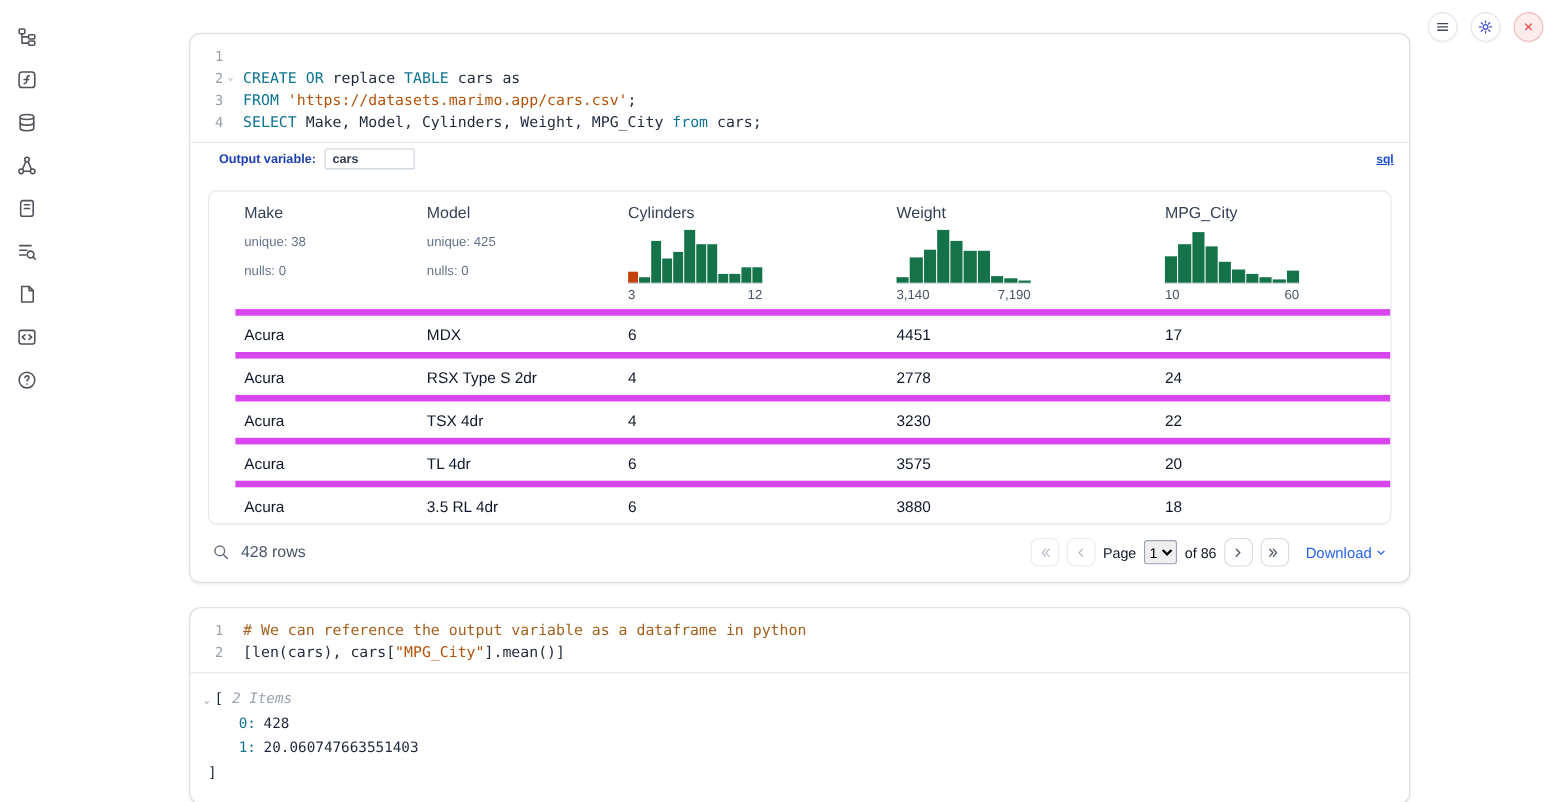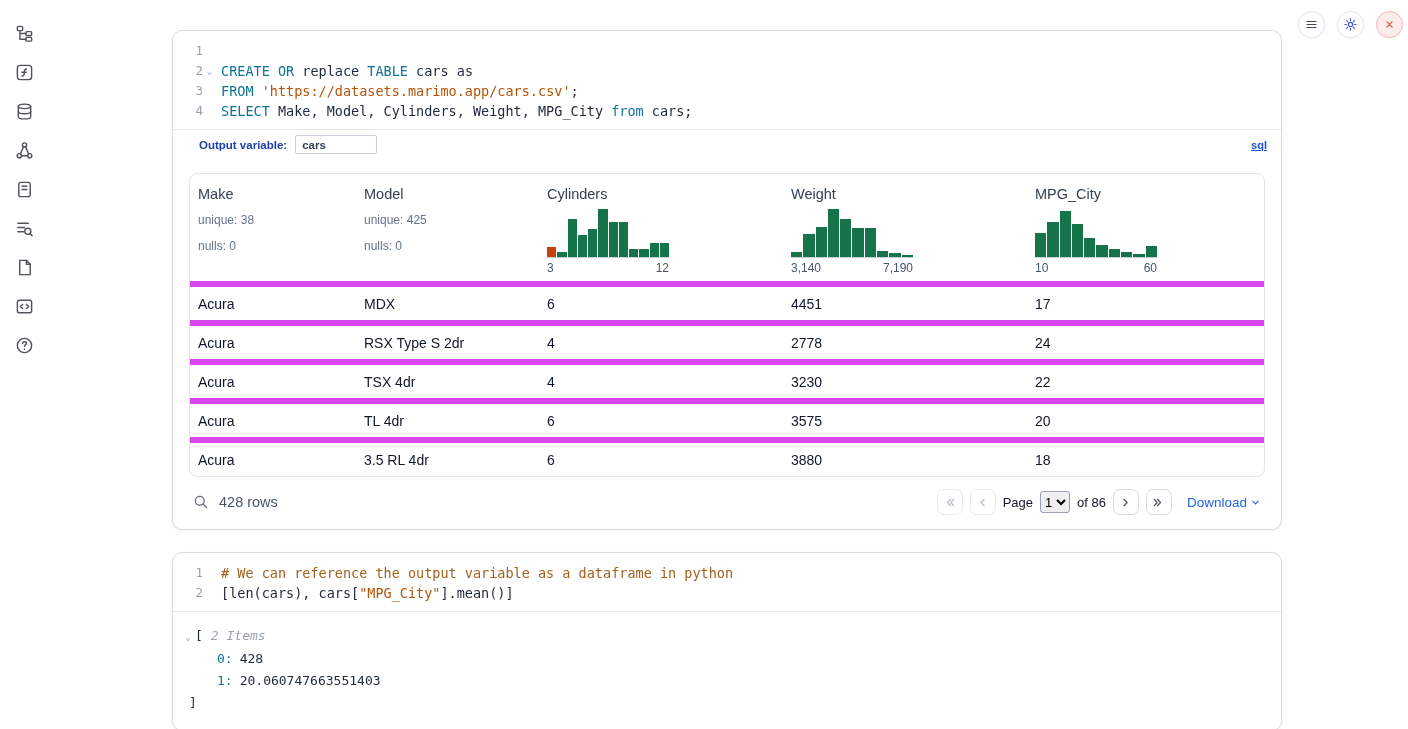--- a/index.html
+++ b/index.html
@@ -44,21 +44,21 @@
   .outvar-row { border-top:1px solid #e5e7eb; display:flex; align-items:center; gap:8px;
                 padding:5px 14px; height:30px; }
   .outvar-label { color:#1e40af; font-weight:700; font-size:11.5px;margin-left:12px; }
   .outvar-input { width:82px; height:19px; border:1px solid #c9d2dc; border-radius:2px;
                   font-size:11.5px; font-weight:700; color:#334155; padding:0 6px;
                   font-family:"Liberation Sans", sans-serif; }
   .lang-badge { margin-left:auto; color:#1d4ed8; font-size:11px; font-weight:600;text-decoration:underline; }
 
   
   .table-wrap { padding:14px 16px 8px; }
-  .dtable { border:1px solid #e2e5ea; border-radius:8px; overflow:hidden; }
+  .dtable { border:1px solid #e2e5ea; border-radius:8px; overflow:hidden;padding-left:24px; }
   .thead, .trow { display:grid; grid-template-columns:166px 183px 244px 244px 1fr; }
   .th { padding:12px 8px 6px; }
   .col-name { font-size:14.5px; color:#334155; }
   .col-stat { margin-top:10px; font-size:12px; color:#64748b; line-height:16px; }
   .col-stat:first-of-type { margin-top:14px; }
   .hist-wrap { width:122px; margin-top:8px; }
   .hist-bars { height:48px; display:flex; align-items:flex-end; gap:1px;
                border-bottom:1px solid #c8cfd8; }
   .bar { flex:1; min-height:1px; }
   .hist-labels { display:flex; justify-content:space-between; font-size:12px; color:#475569; margin-top:3px; }

